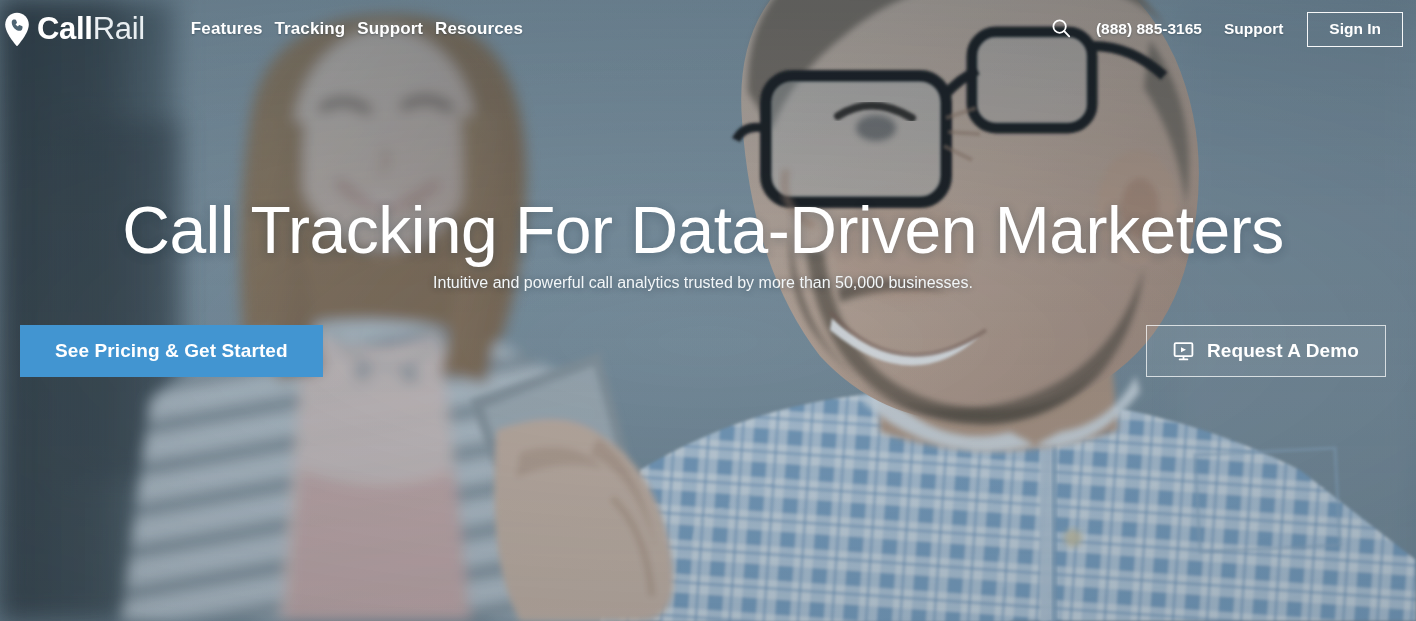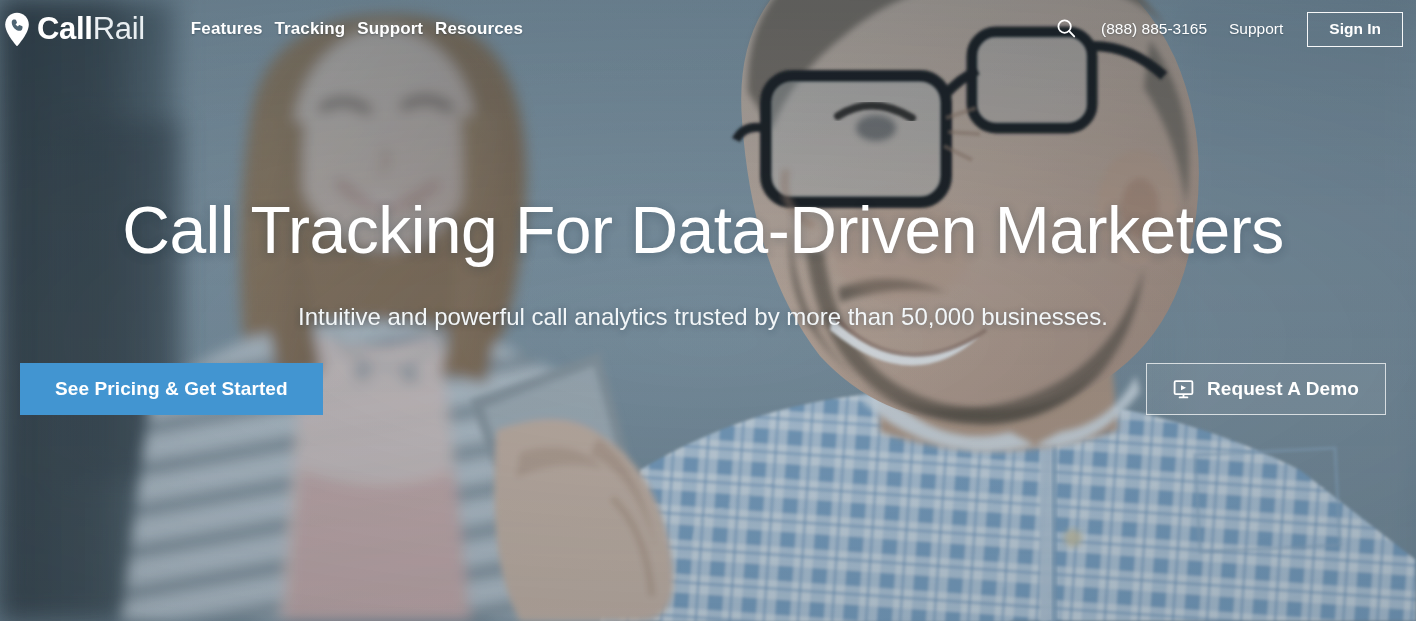--- a/index.html
+++ b/index.html
@@ -106,21 +106,21 @@
     flex: 0 0 auto;
   }
   .search-btn {
     width: 26px; height: 26px;
     display: flex; align-items: center; justify-content: center;
     background: none; border: 0; cursor: pointer; padding: 0;
   }
   .phone-link, .support-link {
     color: #ffffff;
     font-size: 15.5px;
-    font-weight: 400;
+    font-weight: 700;
     text-decoration: none;
     white-space: nowrap;
     text-shadow: 0 1px 2px rgba(20,40,55,0.35);
     text-align: center;
   }
   .signin-btn {
     display: inline-flex;
     align-items: center;
     justify-content: center;
     height: 35px;
@@ -148,23 +148,23 @@
   .hero-title {
     color: #ffffff;
     font-size: 66px;
     font-weight: 300;
     line-height: 1.05;
     letter-spacing: -0.5px;
     white-space: nowrap;
     text-shadow: 0 2px 10px rgba(25,45,60,0.30);
   }
   .hero-sub {
-    margin-top: 36px;
+    margin-top: 8px;
     color: #f2f6f8;
-    font-size: 24px;
+    font-size: 16px;
     font-weight: 300;
     line-height: 1.3;
     white-space: nowrap;
     text-shadow: 0 1px 6px rgba(25,45,60,0.40);
   }
 
   .hero-ctas {
     margin-top: 31px;
     display: flex;
     align-items: center;

